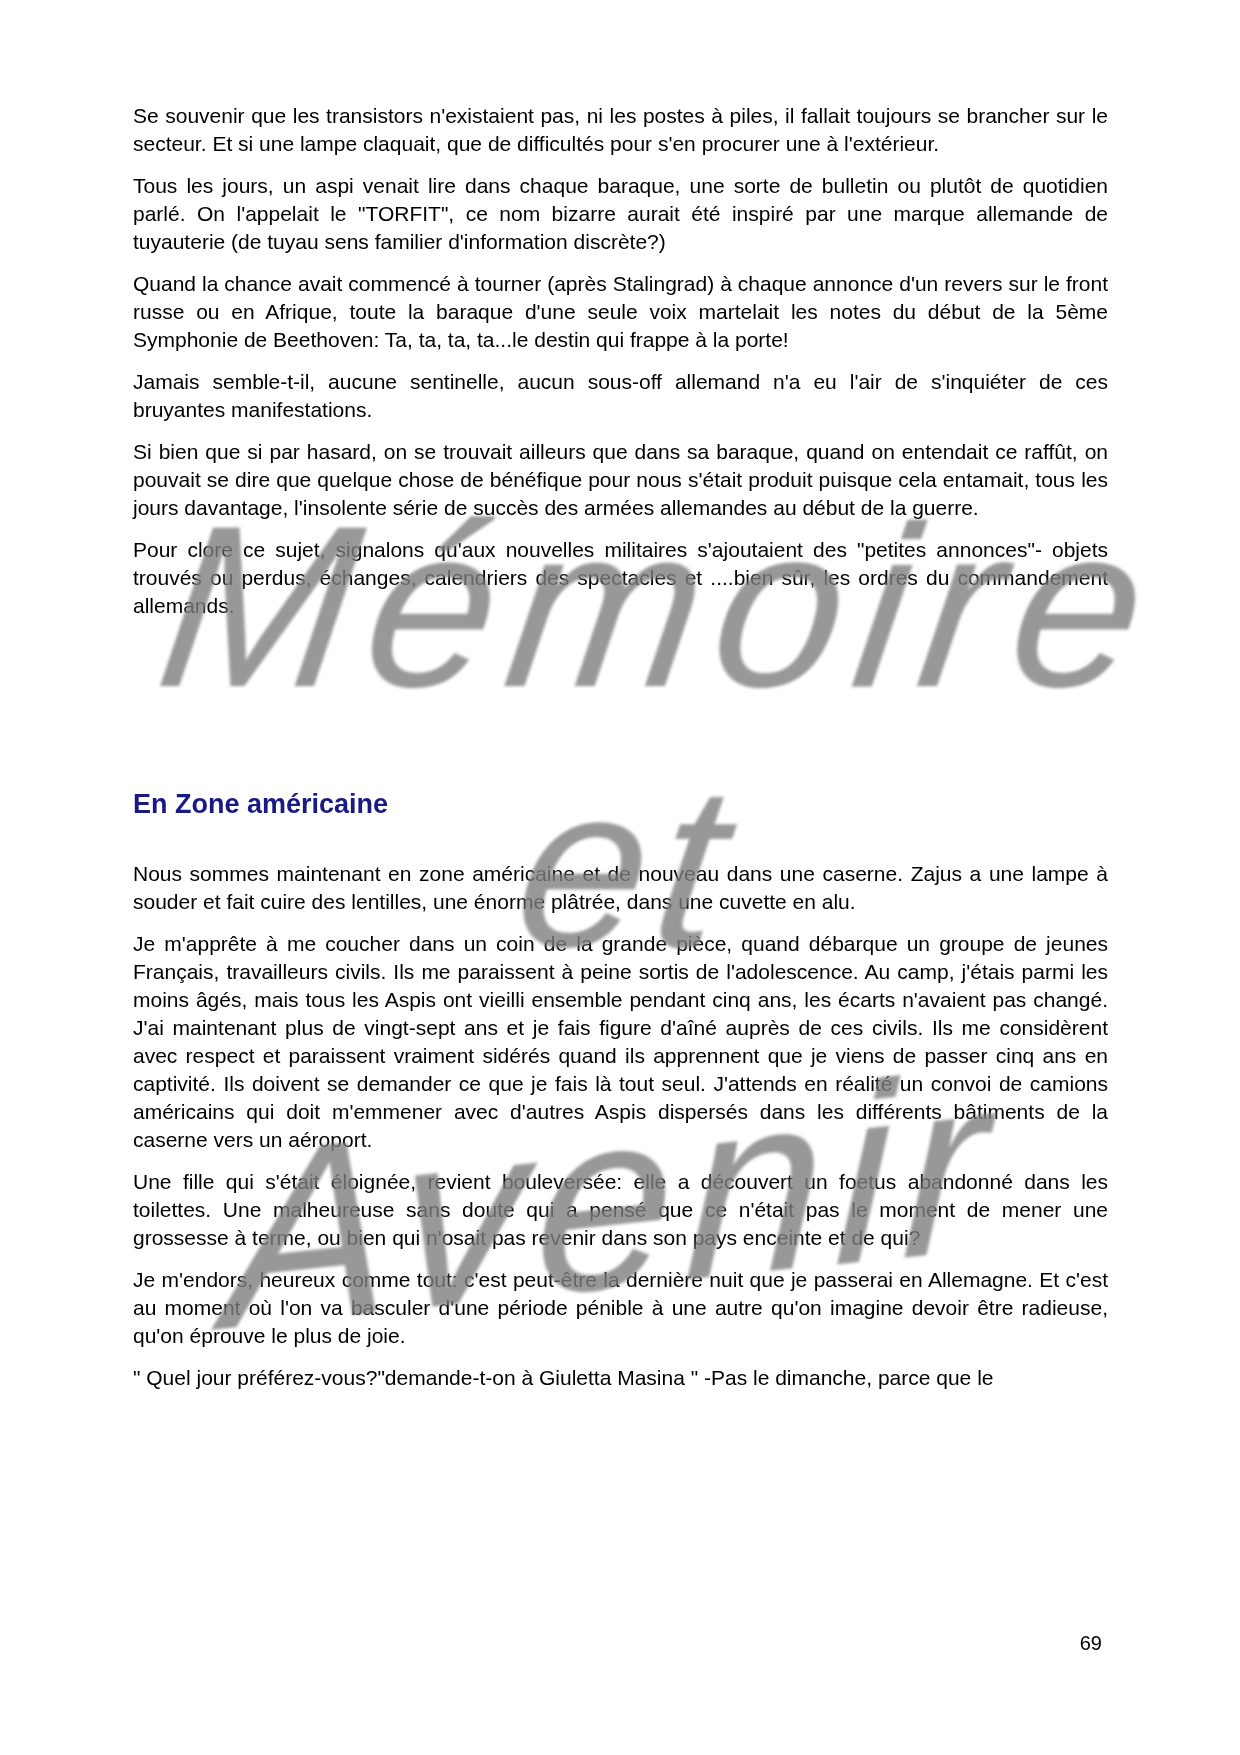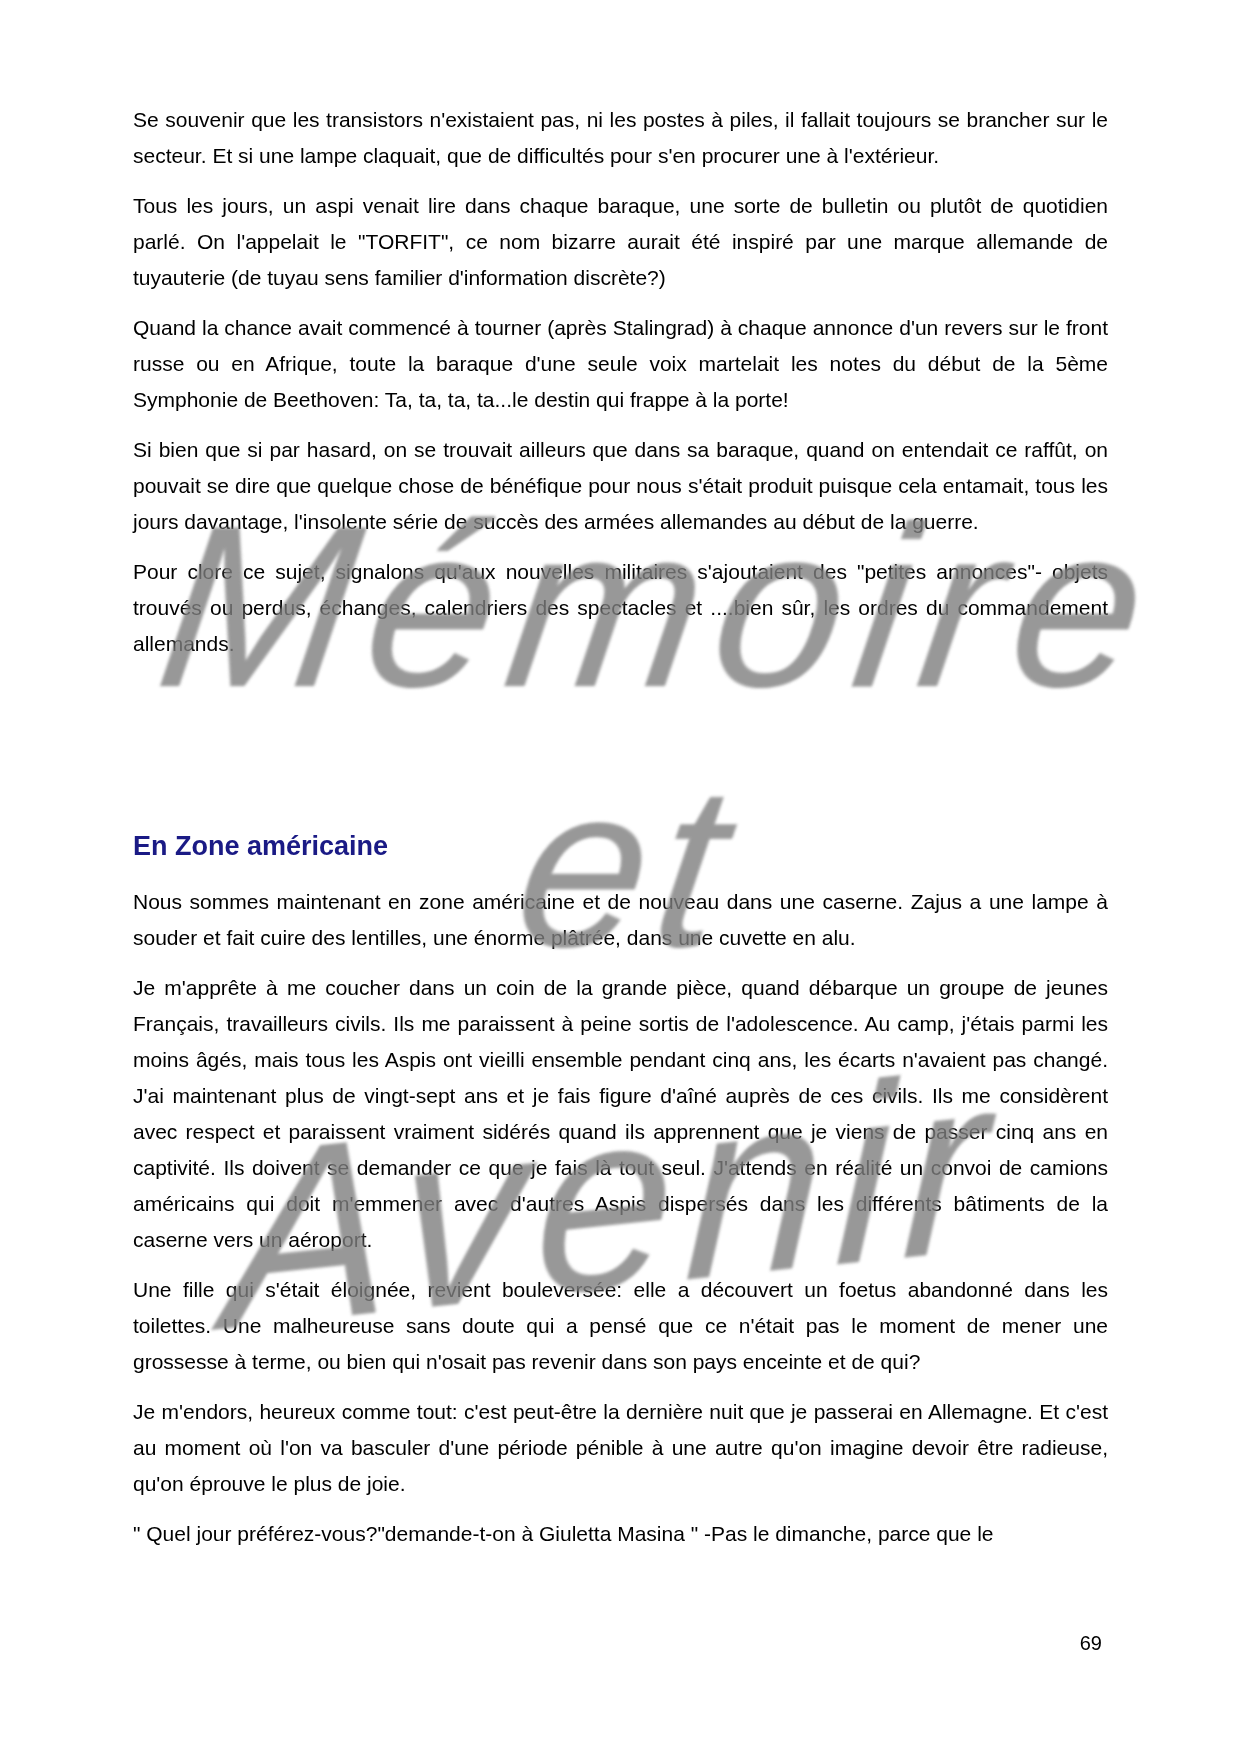--- a/index.html
+++ b/index.html
@@ -18,26 +18,26 @@
   }
   .content {
     position: absolute;
     left: 133px;
     top: 102px;
     width: 975px;
   }
   .content p {
     margin: 0 0 14px 0;
     font-size: 21px;
-    line-height: 36px;
+    line-height: 28px;
     text-align: justify;
     color: var(--text-color, #000);
   }
   .section-heading {
-    margin: 168px 0 22px 0;
+    margin: 168px 0 40px 0;
     font-size: 27px;
     font-weight: bold;
     color: var(--heading-color, #1a1a85);
     line-height: 32px;
   }
   
   .watermark {
     position: absolute;
     left: 0; top: 0; right: 0; bottom: 0;
     pointer-events: none;
@@ -93,20 +93,21 @@
     <span class="wm-word wm-2">et</span>
     <span class="wm-word wm-3">Avenir</span>
   </div>
 
   <div class="content">
 
     <div>
         <p>Se souvenir que les transistors n'existaient pas, ni les postes à piles, il fallait toujours se brancher sur le secteur. Et si une lampe claquait, que de difficultés pour s'en procurer une à l'extérieur.</p>
         <p>Tous les jours, un aspi venait lire dans chaque baraque, une sorte de bulletin ou plutôt de quotidien parlé. On l'appelait le "TORFIT", ce nom bizarre aurait été inspiré par une marque allemande de tuyauterie (de tuyau sens familier d'information discrète?)</p>
         <p>Quand la chance avait commencé à tourner (après Stalingrad) à chaque annonce d'un revers sur le front russe ou en Afrique, toute la baraque d'une seule voix martelait les notes du début de la 5ème Symphonie de Beethoven: Ta, ta, ta, ta...le destin qui frappe à la porte!</p>
+        <p>Jamais semble-t-il, aucune sentinelle, aucun sous-off allemand n'a eu l'air de s'inquiéter de ces bruyantes manifestations.</p>
         <p>Si bien que si par hasard, on se trouvait ailleurs que dans sa baraque, quand on entendait ce raffût, on pouvait se dire que quelque chose de bénéfique pour nous s'était produit puisque cela entamait, tous les jours davantage, l'insolente série de succès des armées allemandes au début de la guerre.</p>
         <p>Pour clore ce sujet, signalons qu'aux nouvelles militaires s'ajoutaient des "petites annonces"- objets trouvés ou perdus, échanges, calendriers des spectacles et ....bien sûr, les ordres du commandement allemands.</p>
       </div>
 
     <h2 class="section-heading">En Zone américaine</h2>
 
     <div>
         <p>Nous sommes maintenant en zone américaine et de nouveau dans une caserne. Zajus a une lampe à souder et fait cuire des lentilles, une énorme plâtrée, dans une cuvette en alu.</p>
         <p>Je m'apprête à me coucher dans un coin de la grande pièce, quand débarque un groupe de jeunes Français, travailleurs civils. Ils me paraissent à peine sortis de l'adolescence. Au camp, j'étais parmi les moins âgés, mais tous les Aspis ont vieilli ensemble pendant cinq ans, les écarts n'avaient pas changé. J'ai maintenant plus de vingt-sept ans et je fais figure d'aîné auprès de ces civils. Ils me considèrent avec respect et paraissent vraiment sidérés quand ils apprennent que je viens de passer cinq ans en captivité. Ils doivent se demander ce que je fais là tout seul. J'attends en réalité un convoi de camions américains qui doit m'emmener avec d'autres Aspis dispersés dans les différents bâtiments de la caserne vers un aéroport.</p>
         <p>Une fille qui s'était éloignée, revient bouleversée: elle a découvert un foetus abandonné dans les toilettes. Une malheureuse sans doute qui a pensé que ce n'était pas le moment de mener une grossesse à terme, ou bien qui n'osait pas revenir dans son pays enceinte et de qui?</p>

